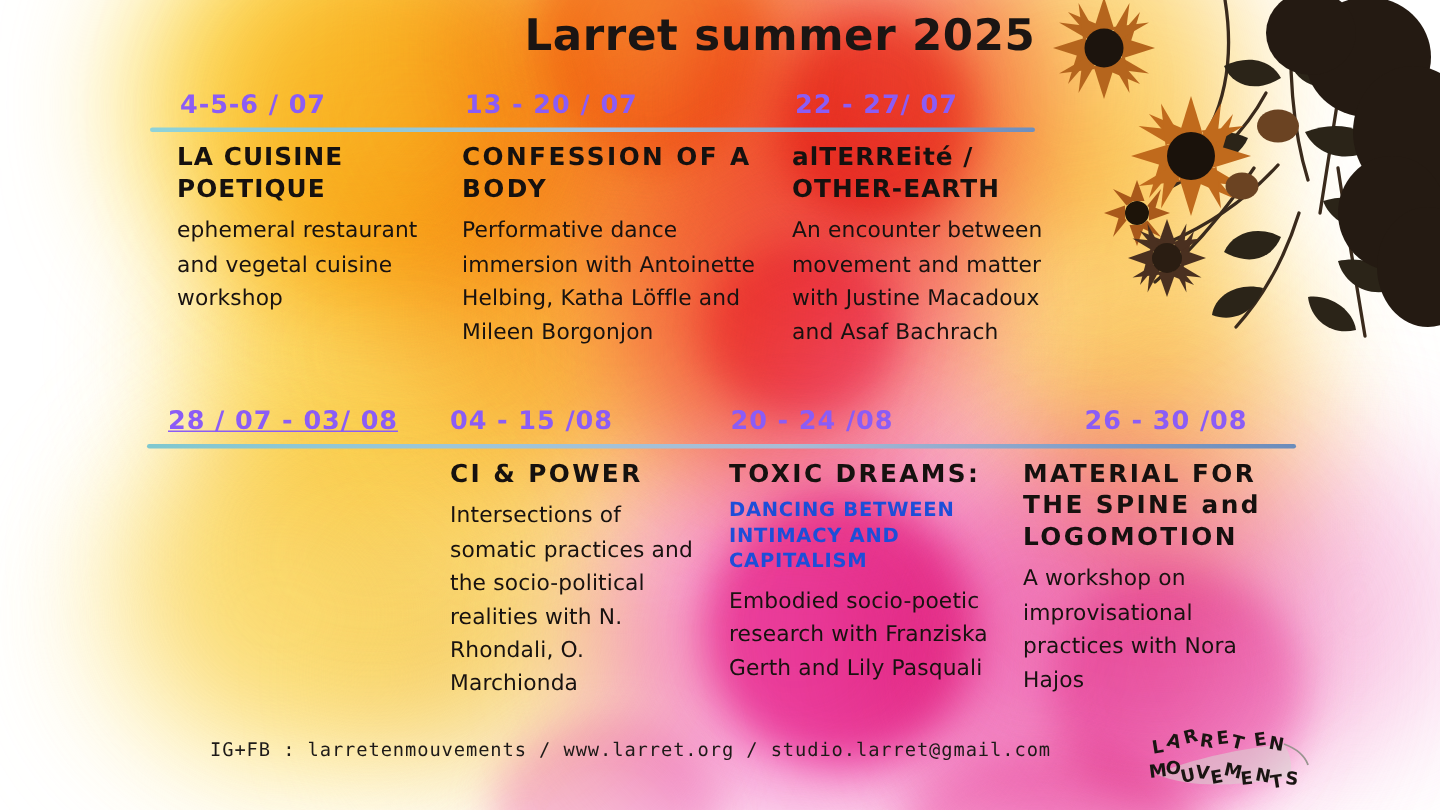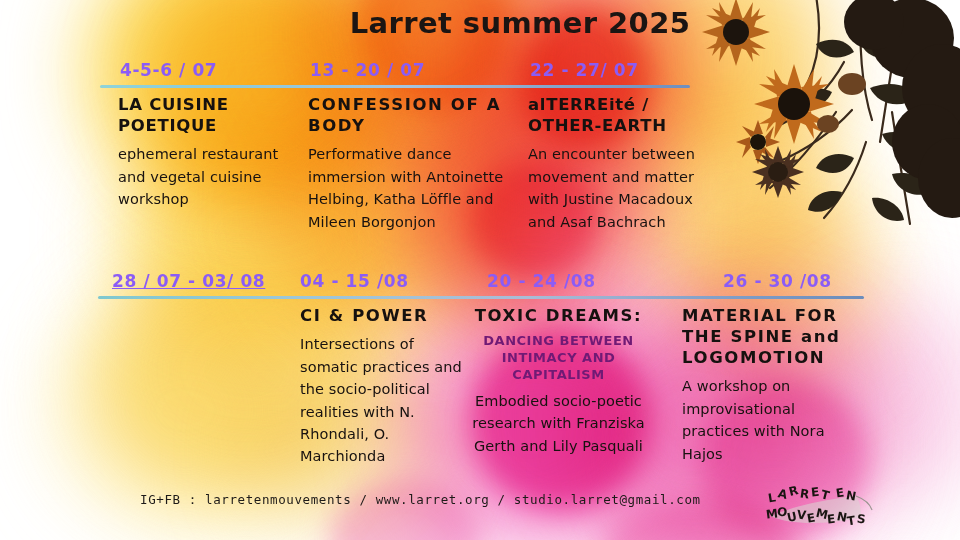--- a/index.html
+++ b/index.html
@@ -95,21 +95,21 @@
     letter-spacing: 1.6px;
     color: #16110f;
     margin: 0 0 7px 0;
   }
   .ev-title.tight { letter-spacing: 0.7px; }
   .ev-sub {
     font-weight: 700;
     font-size: 13px;
     line-height: 1.3;
     letter-spacing: 0.5px;
-    color: #701a75;
+    color: #1d4ed8;
     margin: 0 0 6px 0;
   }
   .ev-desc {
     font-size: 14.5px;
     line-height: 1.55;
     letter-spacing: 0.1px;
     color: #181210;
     margin: 0;
   }
 
@@ -334,21 +334,21 @@
     <div class="date" style="left:683px; top:271px;margin-left:40px;">26 - 30 /08</div>
 
     <div class="rule two"></div>
 
 
     <div class="col" style="left:300px; top:305px; width:172px;">
       <p class="ev-title">CI &amp; POWER</p>
       <p class="ev-desc">Intersections of somatic practices and the socio-political realities with N. Rhondali, O. Marchionda</p>
     </div>
 
-    <div class="col" style="left:466px; top:305px; width:185px;text-align:center;">
+    <div class="col" style="left:486px; top:305px; width:185px;">
       <p class="ev-title">TOXIC DREAMS:</p>
       <p class="ev-sub">DANCING BETWEEN INTIMACY AND CAPITALISM</p>
       <p class="ev-desc">Embodied socio-poetic research with Franziska Gerth and Lily Pasquali</p>
     </div>
 
     <div class="col" style="left:682px; top:305px; width:180px;">
       <p class="ev-title">MATERIAL FOR THE SPINE and LOGOMOTION</p>
       <p class="ev-desc">A workshop on improvisational practices with Nora Hajos</p>
     </div>
 

